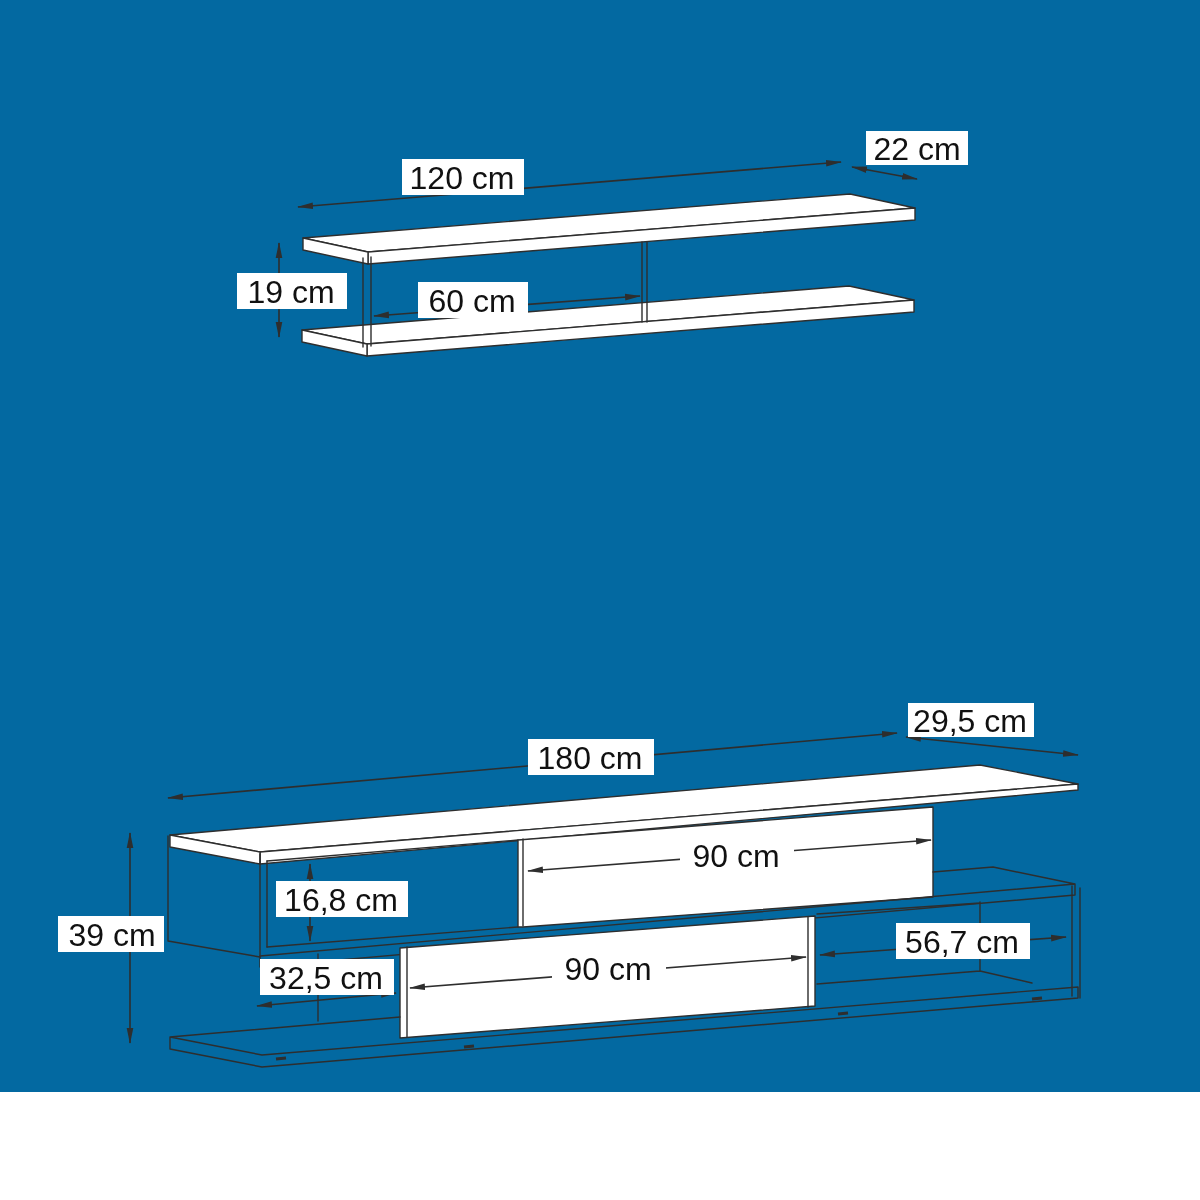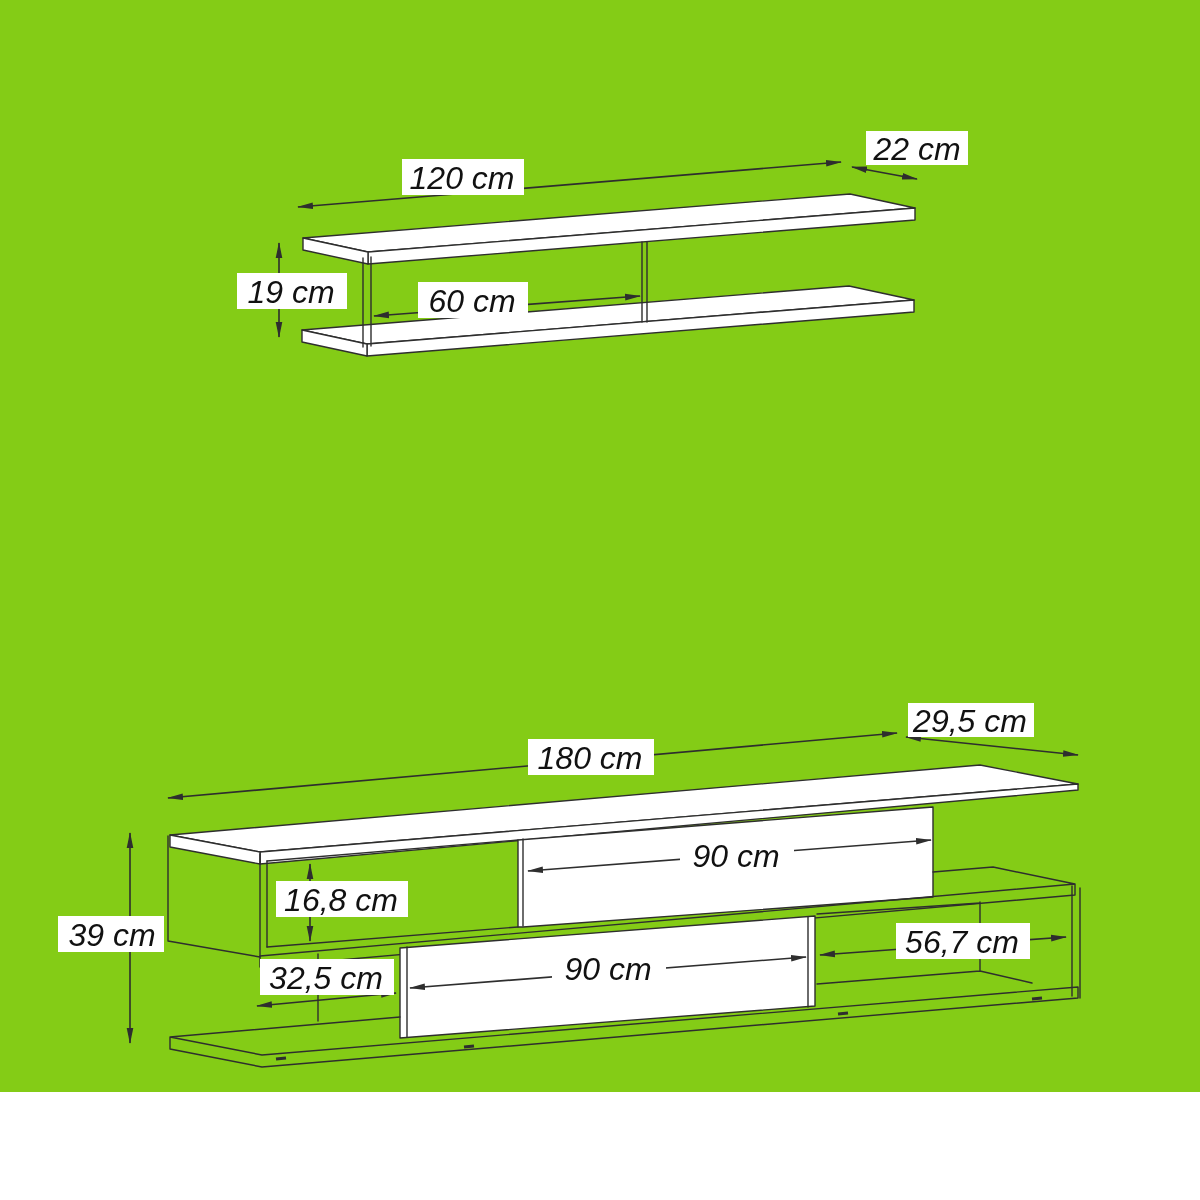--- a/index.html
+++ b/index.html
@@ -1,17 +1,17 @@
 <!DOCTYPE html>
 <html><head>
 <meta charset="utf-8">
 <style>
   html,body{margin:0;padding:0;background:#ffffff;}
-  .stage{position:relative;width:1200px;height:1092px;background:#84cc16;overflow:hidden;
-         font-family:"Liberation Sans", sans-serif;font-style:italic;}
+  .stage{position:relative;width:1200px;height:1092px;background:#0369a1;overflow:hidden;
+         font-family:"Liberation Sans", sans-serif;}
   svg{position:absolute;left:0;top:0;}
   .edge{fill:none;stroke:#2e2e2e;stroke-width:1.4;stroke-linejoin:round;stroke-linecap:round;}
   .face{fill:#ffffff;stroke:#2e2e2e;stroke-width:1.4;stroke-linejoin:round;}
   .dim{fill:none;stroke:#2e2e2e;stroke-width:1.6;}
   .lblbg{fill:#ffffff;}
   .lbl{font-family:"Liberation Sans", sans-serif;font-size:32px;fill:#111111;
        text-anchor:middle;}
   .foot{stroke:#2e2e2e;stroke-width:3;}
 </style>
 </head>

